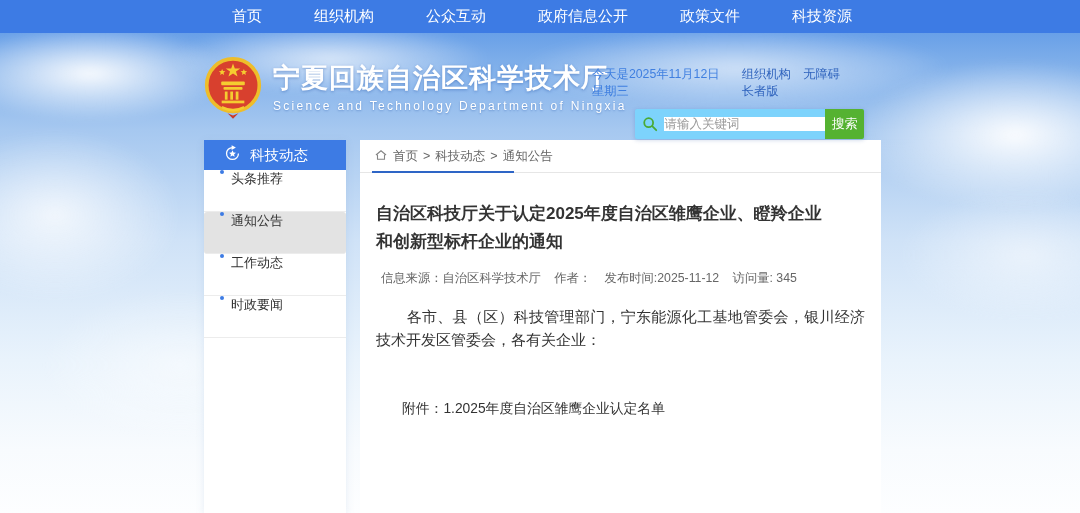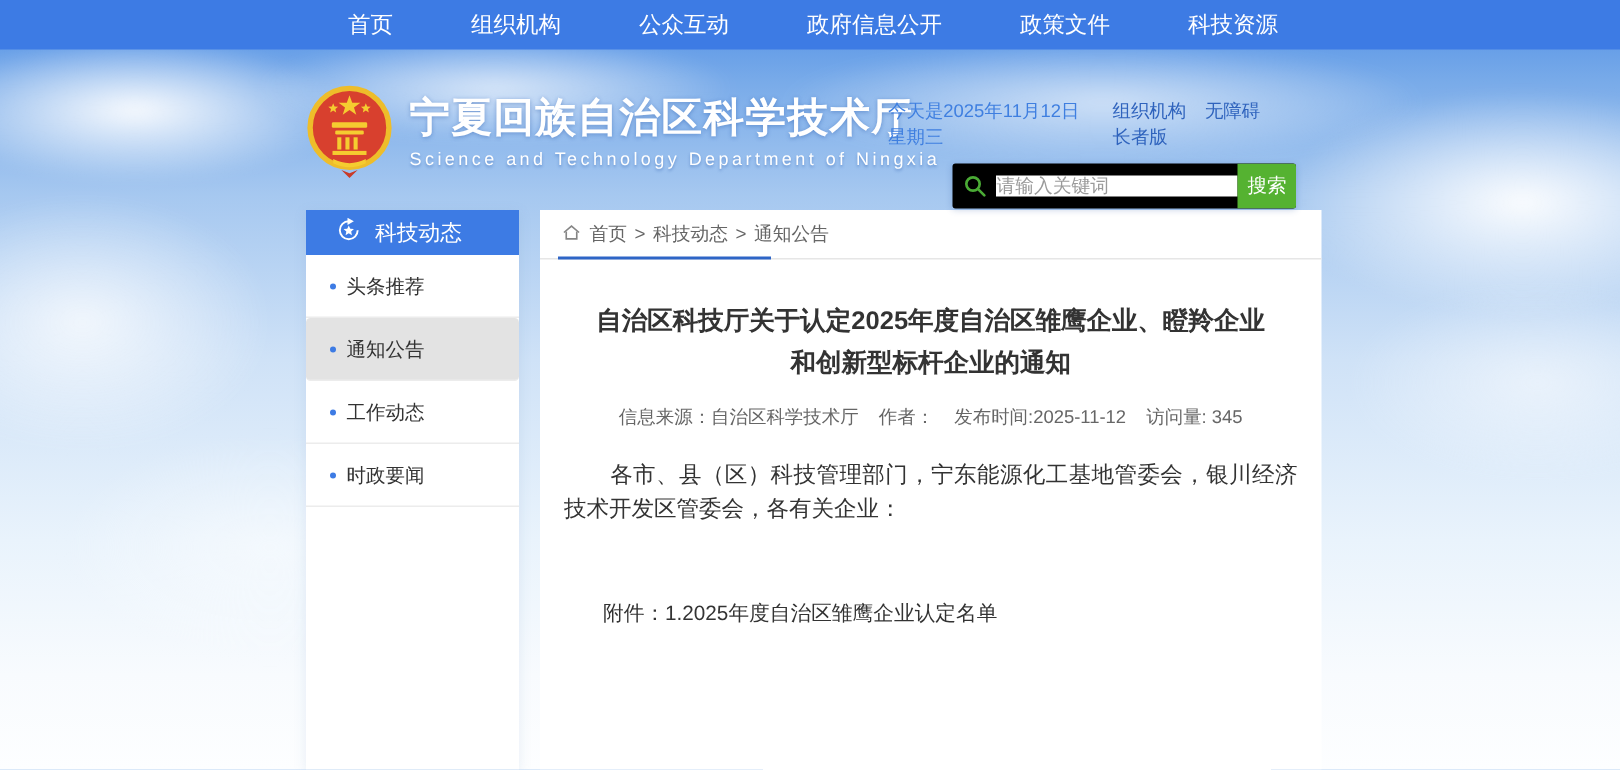--- a/index.html
+++ b/index.html
@@ -41,56 +41,56 @@
   .site-title { font-size:27px; font-weight:bold; color:#fff; letter-spacing:1px;
     line-height:33px; text-shadow:0 1px 3px rgba(25,75,160,.4); }
   .site-subtitle { margin-top:4px; color:#fff; font-size:12px; letter-spacing:2.3px;
     text-shadow:0 1px 2px rgba(25,75,160,.4); }
 
   .header-right { position:absolute; left:592px; top:13px; width:272px; }
   .date-row { display:flex; justify-content:space-between; align-items:baseline;
     margin-bottom:9px; font-size:12.3px; }
   .date-text { color:#3f7fe0;margin-top:20px; }
   .quick-links span { color:#2f63bd; margin-left:9px; cursor:pointer; }
-  .search-box { display:flex; align-items:center; height:30px; background:#000000;
+  .search-box { display:flex; align-items:center; height:30px; background:#7dd3fc;
     border-radius:2px; overflow:hidden; box-shadow:0 1px 4px rgba(40,85,160,.25);margin-left:43px; }
   .search-icn { width:32px; display:flex; justify-content:center; align-items:center; }
   .search-box input { flex:1; border:none; outline:none; font-size:12.5px; color:#333;
     font-family:"Liberation Sans",sans-serif; }
   .search-box input::placeholder { color:#9a9a9a; }
   .search-btn { width:42px; height:30px; background:#55b231; color:#fff; border:none;
     font-size:13px; cursor:pointer; font-family:Liberation Mono, monospace; }
 
   
   .sidebar { position:absolute; left:204px; top:140px; width:142px; height:373px;
     background:#fff; z-index:3; box-shadow:0 2px 8px rgba(100,140,190,.15); }
   .sidebar-header { height:30px; background:#3d7be4; color:#fff; display:flex;
     align-items:center; gap:9px; padding-left:20px; font-size:14.5px; }
   .sidebar-list { list-style:none; }
-  .sidebar-item { position:relative; height:42px; display:flex; align-items:center;
+  .sidebar-item { position:relative; height:42px; display:flex; 
     padding-left:16px; font-size:13px; color:#333; cursor:pointer;
     border-bottom:1px solid #ececec; }
   .sidebar-item .dot { width:4px; height:4px; border-radius:50%;
     background:#3d7be4; margin-right:7px; flex:0 0 auto; }
   .sidebar-item.active { background:#e3e3e3; border-radius:3px; }
 
   
   .content { position:absolute; left:360px; top:140px; width:521px; height:373px;
     background:#fff; z-index:3; }
   .breadcrumb-bar { position:relative; height:33px; display:flex; align-items:center;
     gap:5px; padding:0 14px; font-size:12.5px; color:#666;
     border-bottom:1px solid #e6e6e6; }
   .breadcrumb-bar a { color:#666; text-decoration:none; cursor:pointer; }
   .bc-underline { position:absolute; left:12px; bottom:-1px; width:142px; height:2px;
     background:#2e65c6; }
   .article { padding:0 16px; }
-  .article-title { margin-top:27px; text-align:center; font-size:17px; color:#333;
+  .article-title { margin-top:27px; text-align:left; font-size:17px; color:#333;
     line-height:28px; font-weight:bold; }
   .article-title span { display:block; }
-  .meta { margin-top:14px; text-align:center; font-size:12.3px; color:#666; }
+  .meta { margin-top:14px; font-size:12.3px; color:#666; }
   .meta span { margin:0 5px; }
   .body-text { margin-top:18px; }
   .para { font-size:15px; color:#333; line-height:23px; text-align:justify;
     text-indent:2.05em; }
   .attachments { margin-top:46px; margin-left:26px; display:flex;
     align-items:flex-start; font-size:13.8px; color:#333; line-height:23px; }
   .att-label { white-space:nowrap; }
   .att-item { cursor:pointer; }
 </style>
 </head>

